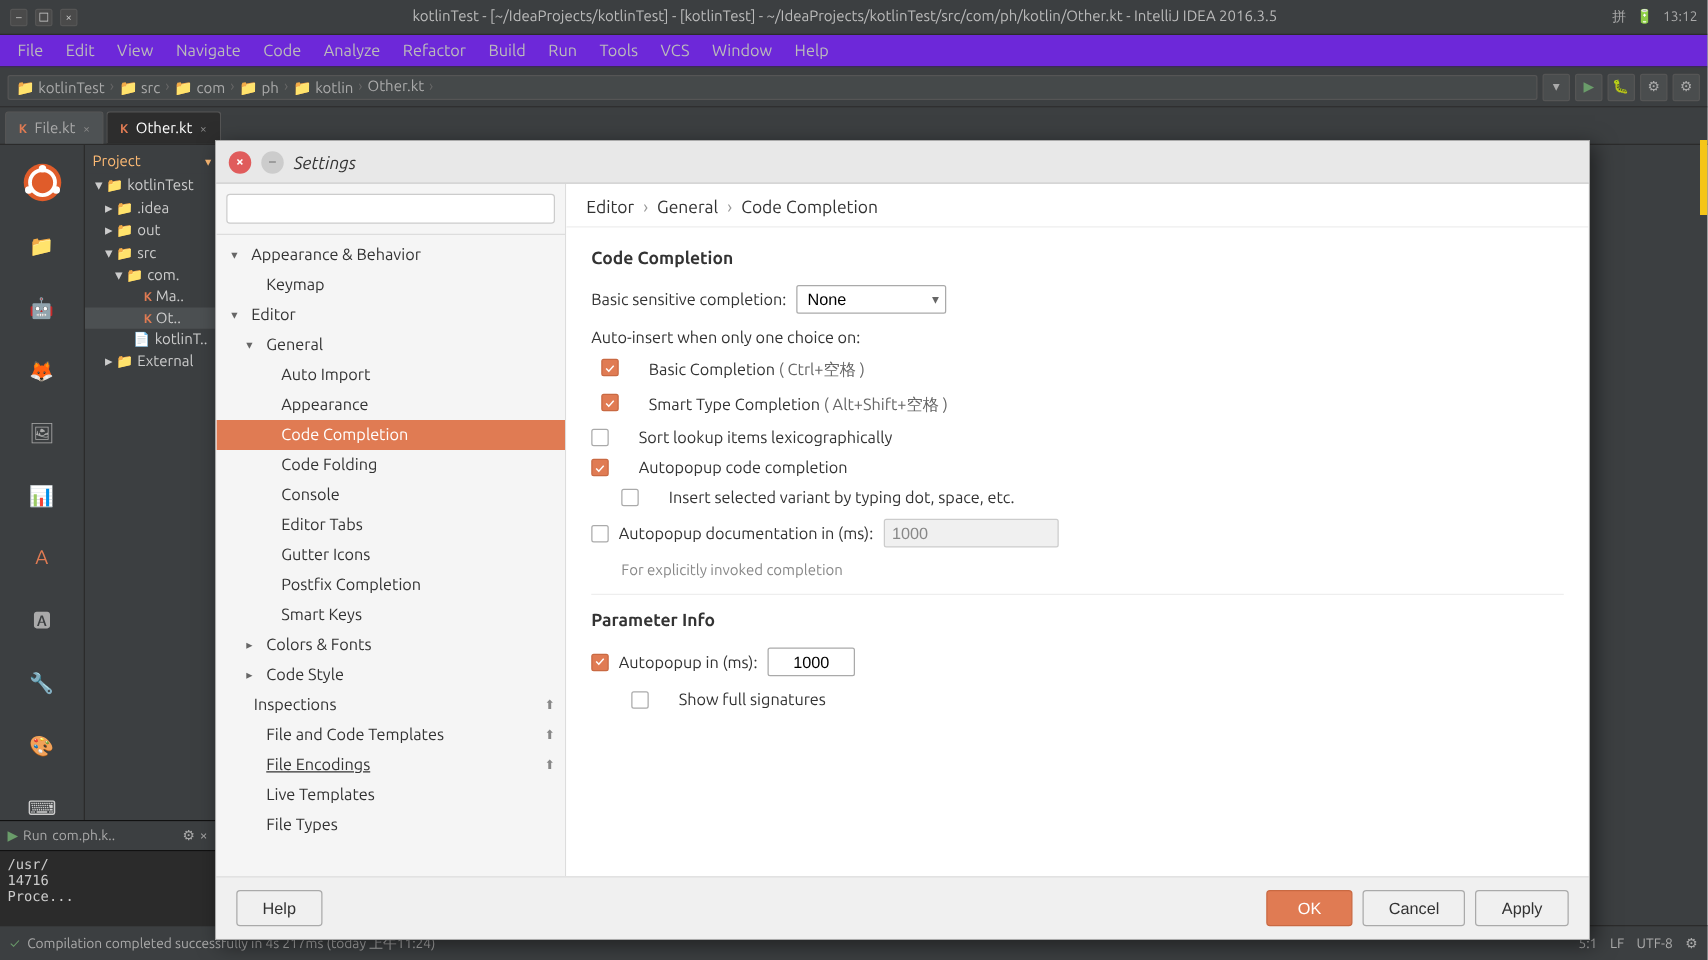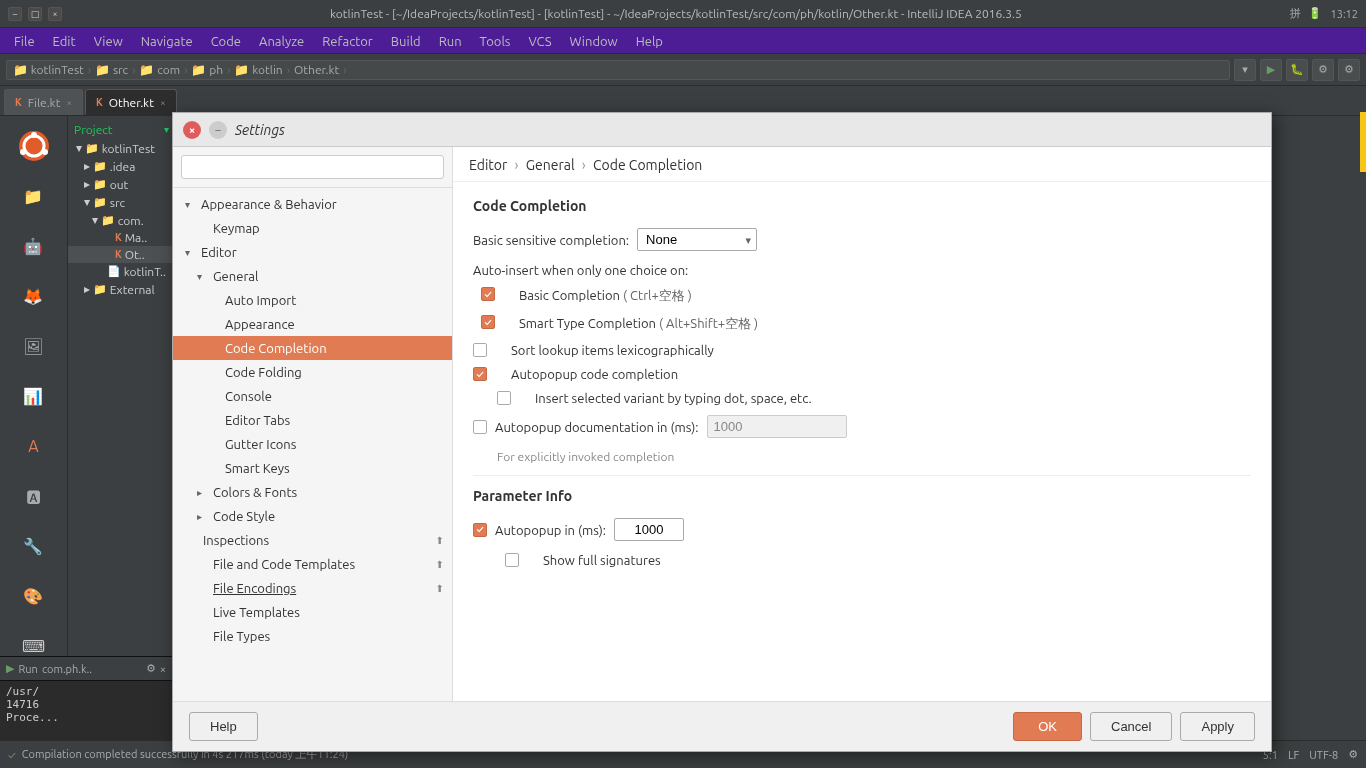--- a/index.html
+++ b/index.html
@@ -35,21 +35,21 @@
     .title-text {
       flex: 1; text-align: center; color: #bbbbbb; font-size: 12px;
     }
     .title-right {
       display: flex; gap: 8px; align-items: center; color: #aaa; font-size: 11px;
     }
 
     
     .menu-bar {
       height: 26px;
-      background: #4c1d95;
+      background: #6d28d9;
       display: flex;
       align-items: center;
       padding: 0 6px;
       gap: 2px;
       border-bottom: 1px solid #2b2b2b;
     }
     .menu-item {
       padding: 3px 8px;
       color: #bbbbbb;
       font-size: 13px;
@@ -128,21 +128,21 @@
       width: 108px;
       background: #3c3f41;
       border-right: 1px solid #2b2b2b;
       font-size: 12px;
       color: #ccc;
       padding: 4px 0;
       overflow: hidden;
     }
     .project-header {
       display: flex; align-items: center; padding: 3px 6px;
-      color: #22c55e; font-size: 12px; background: #3c3f41;
+      color: #fdba74; font-size: 12px; background: #3c3f41;
     }
     .project-tree-item {
       display: flex; align-items: center; padding: 2px 4px 2px 8px;
       gap: 3px; cursor: pointer; white-space: nowrap; overflow: hidden;
     }
     .indent-1 { padding-left: 16px; }
     .indent-2 { padding-left: 24px; }
     .indent-3 { padding-left: 32px; }
     .folder-icon { color: #7b9fc7; font-size: 11px; }
     .file-icon { color: #e8bf6a; font-size: 11px; }
@@ -681,20 +681,24 @@
         <div class="tree-item tree-indent-2">
           <span class="tree-arrow"> </span>
           <span>Editor Tabs</span>
         </div>
         <div class="tree-item tree-indent-2">
           <span class="tree-arrow"> </span>
           <span>Gutter Icons</span>
         </div>
         <div class="tree-item tree-indent-2">
           <span class="tree-arrow"> </span>
+          <span>Postfix Completion</span>
+        </div>
+        <div class="tree-item tree-indent-2">
+          <span class="tree-arrow"> </span>
           <span>Smart Keys</span>
         </div>
 
         <div class="tree-item tree-indent-1">
           <span class="tree-arrow">▸</span>
           <span>Colors &amp; Fonts</span>
         </div>
 
         <div class="tree-item tree-indent-1">
           <span class="tree-arrow">▸</span>

